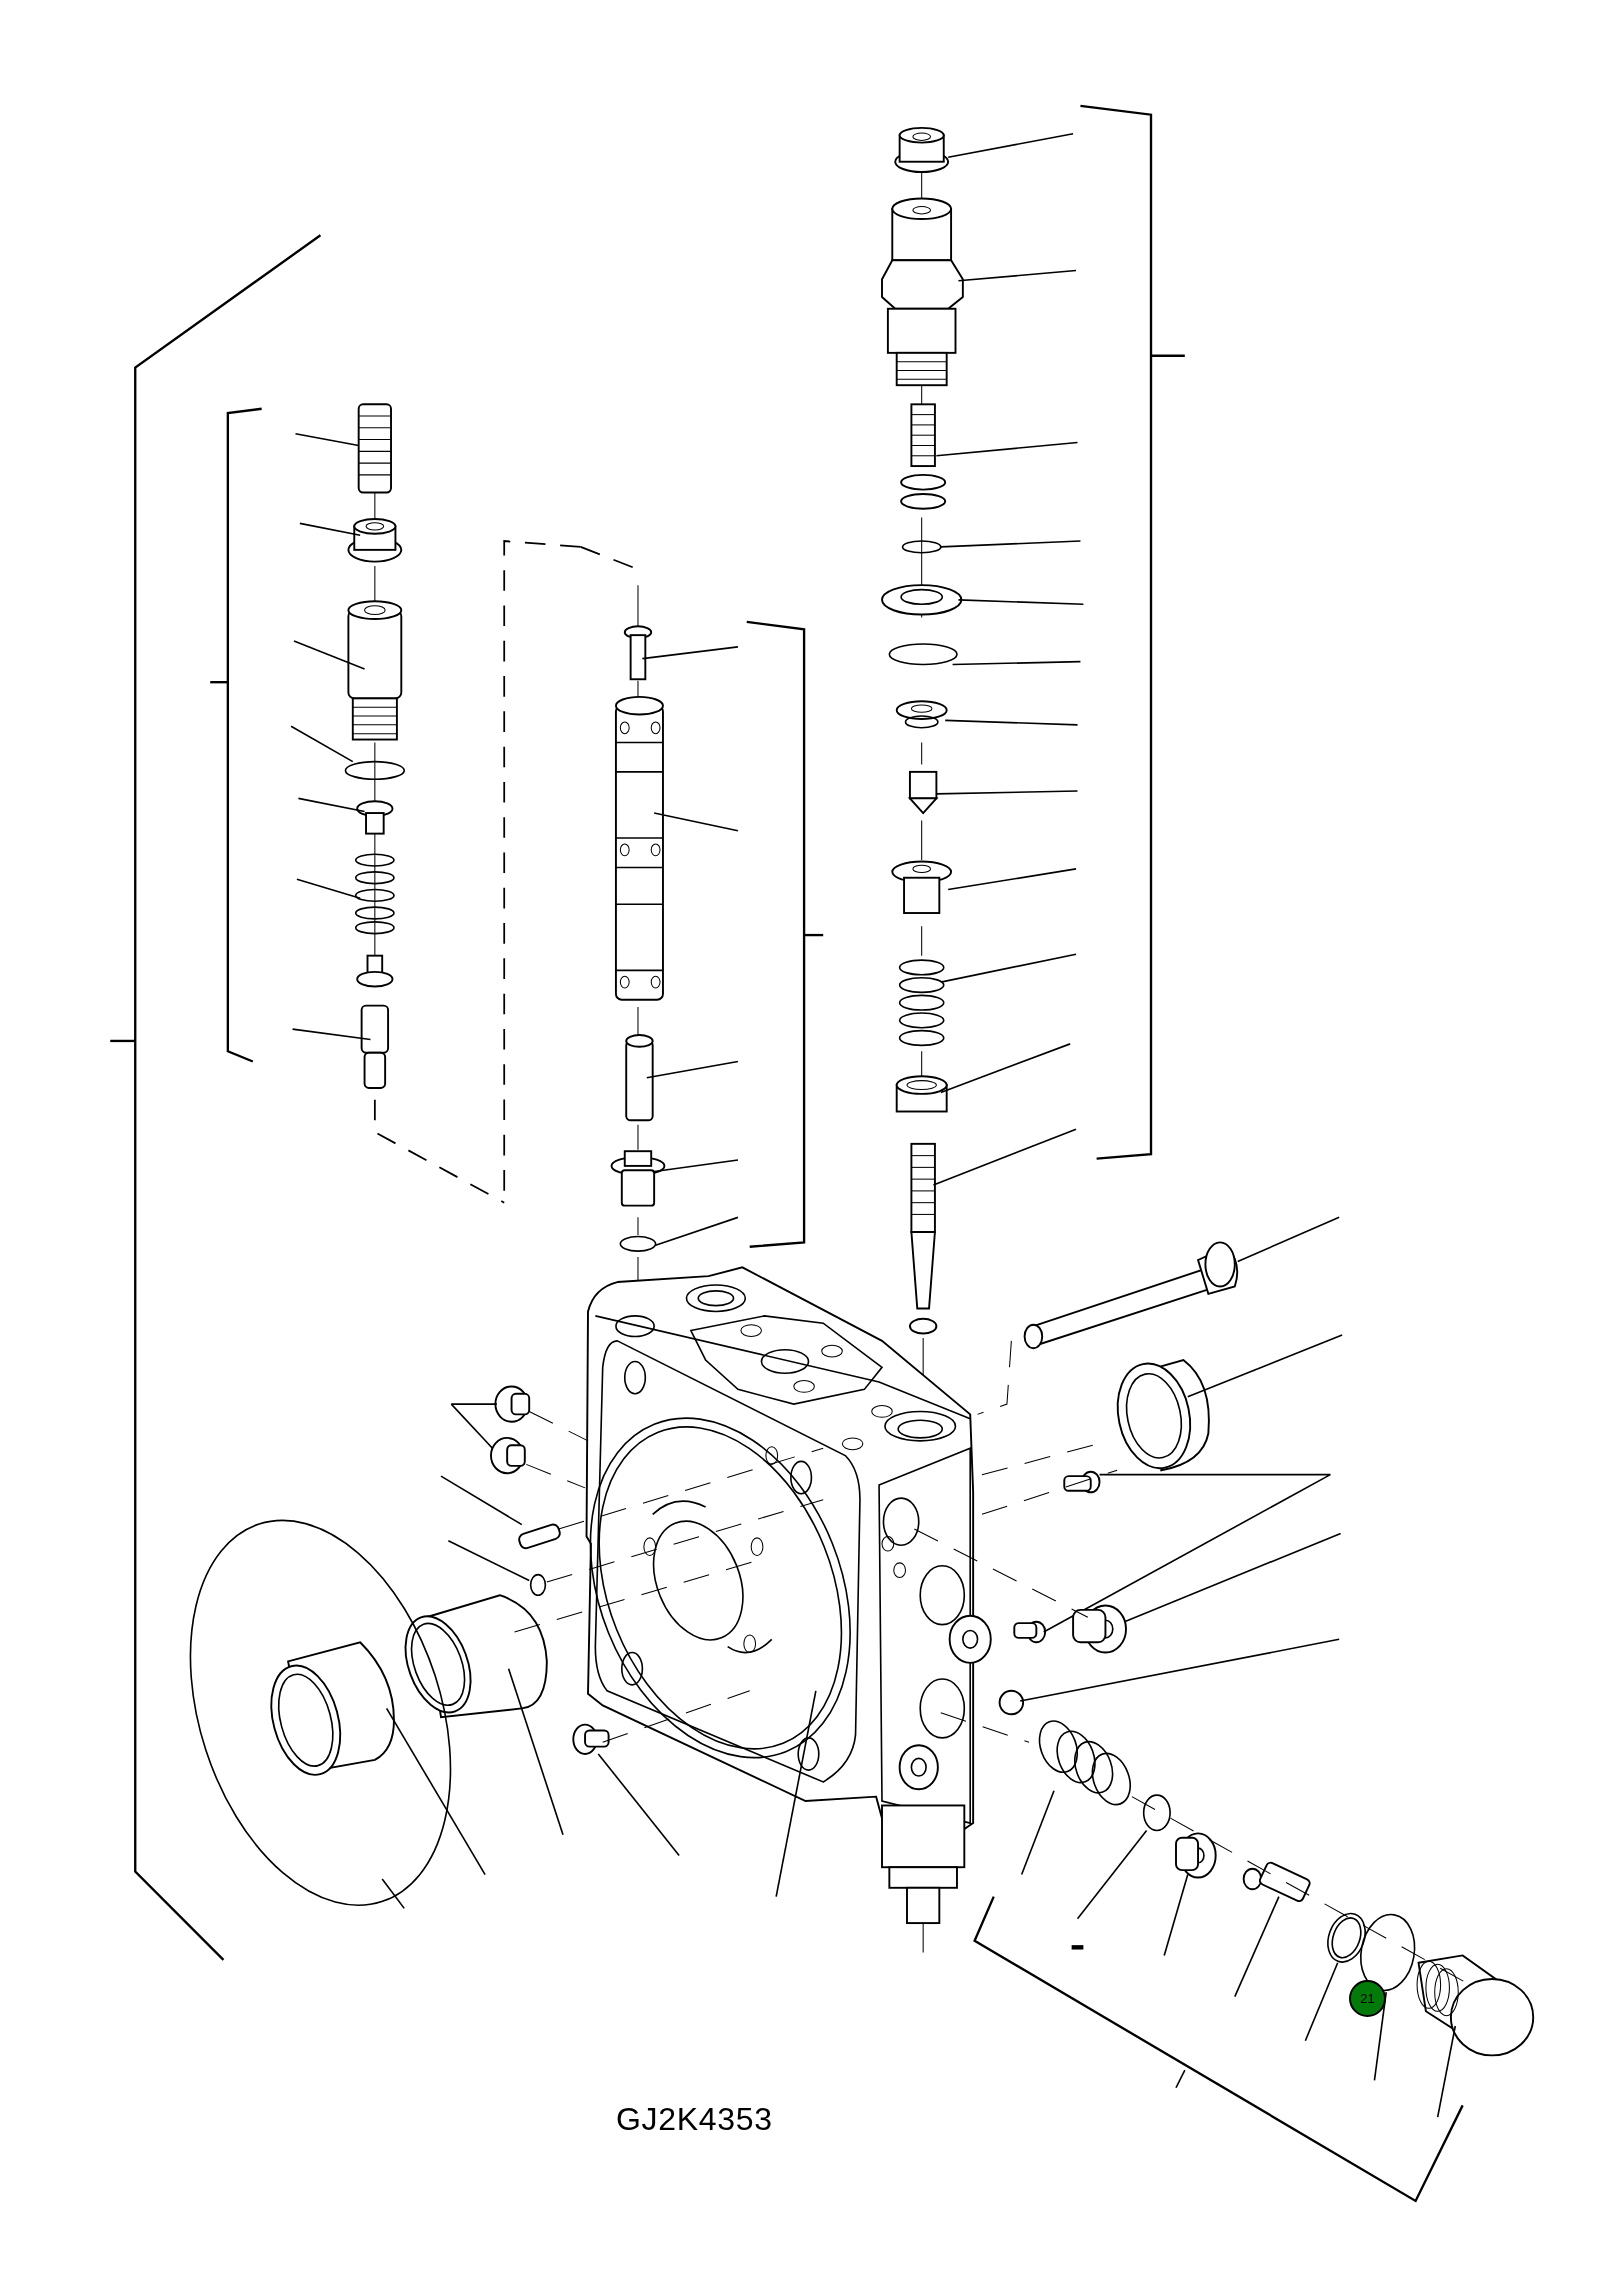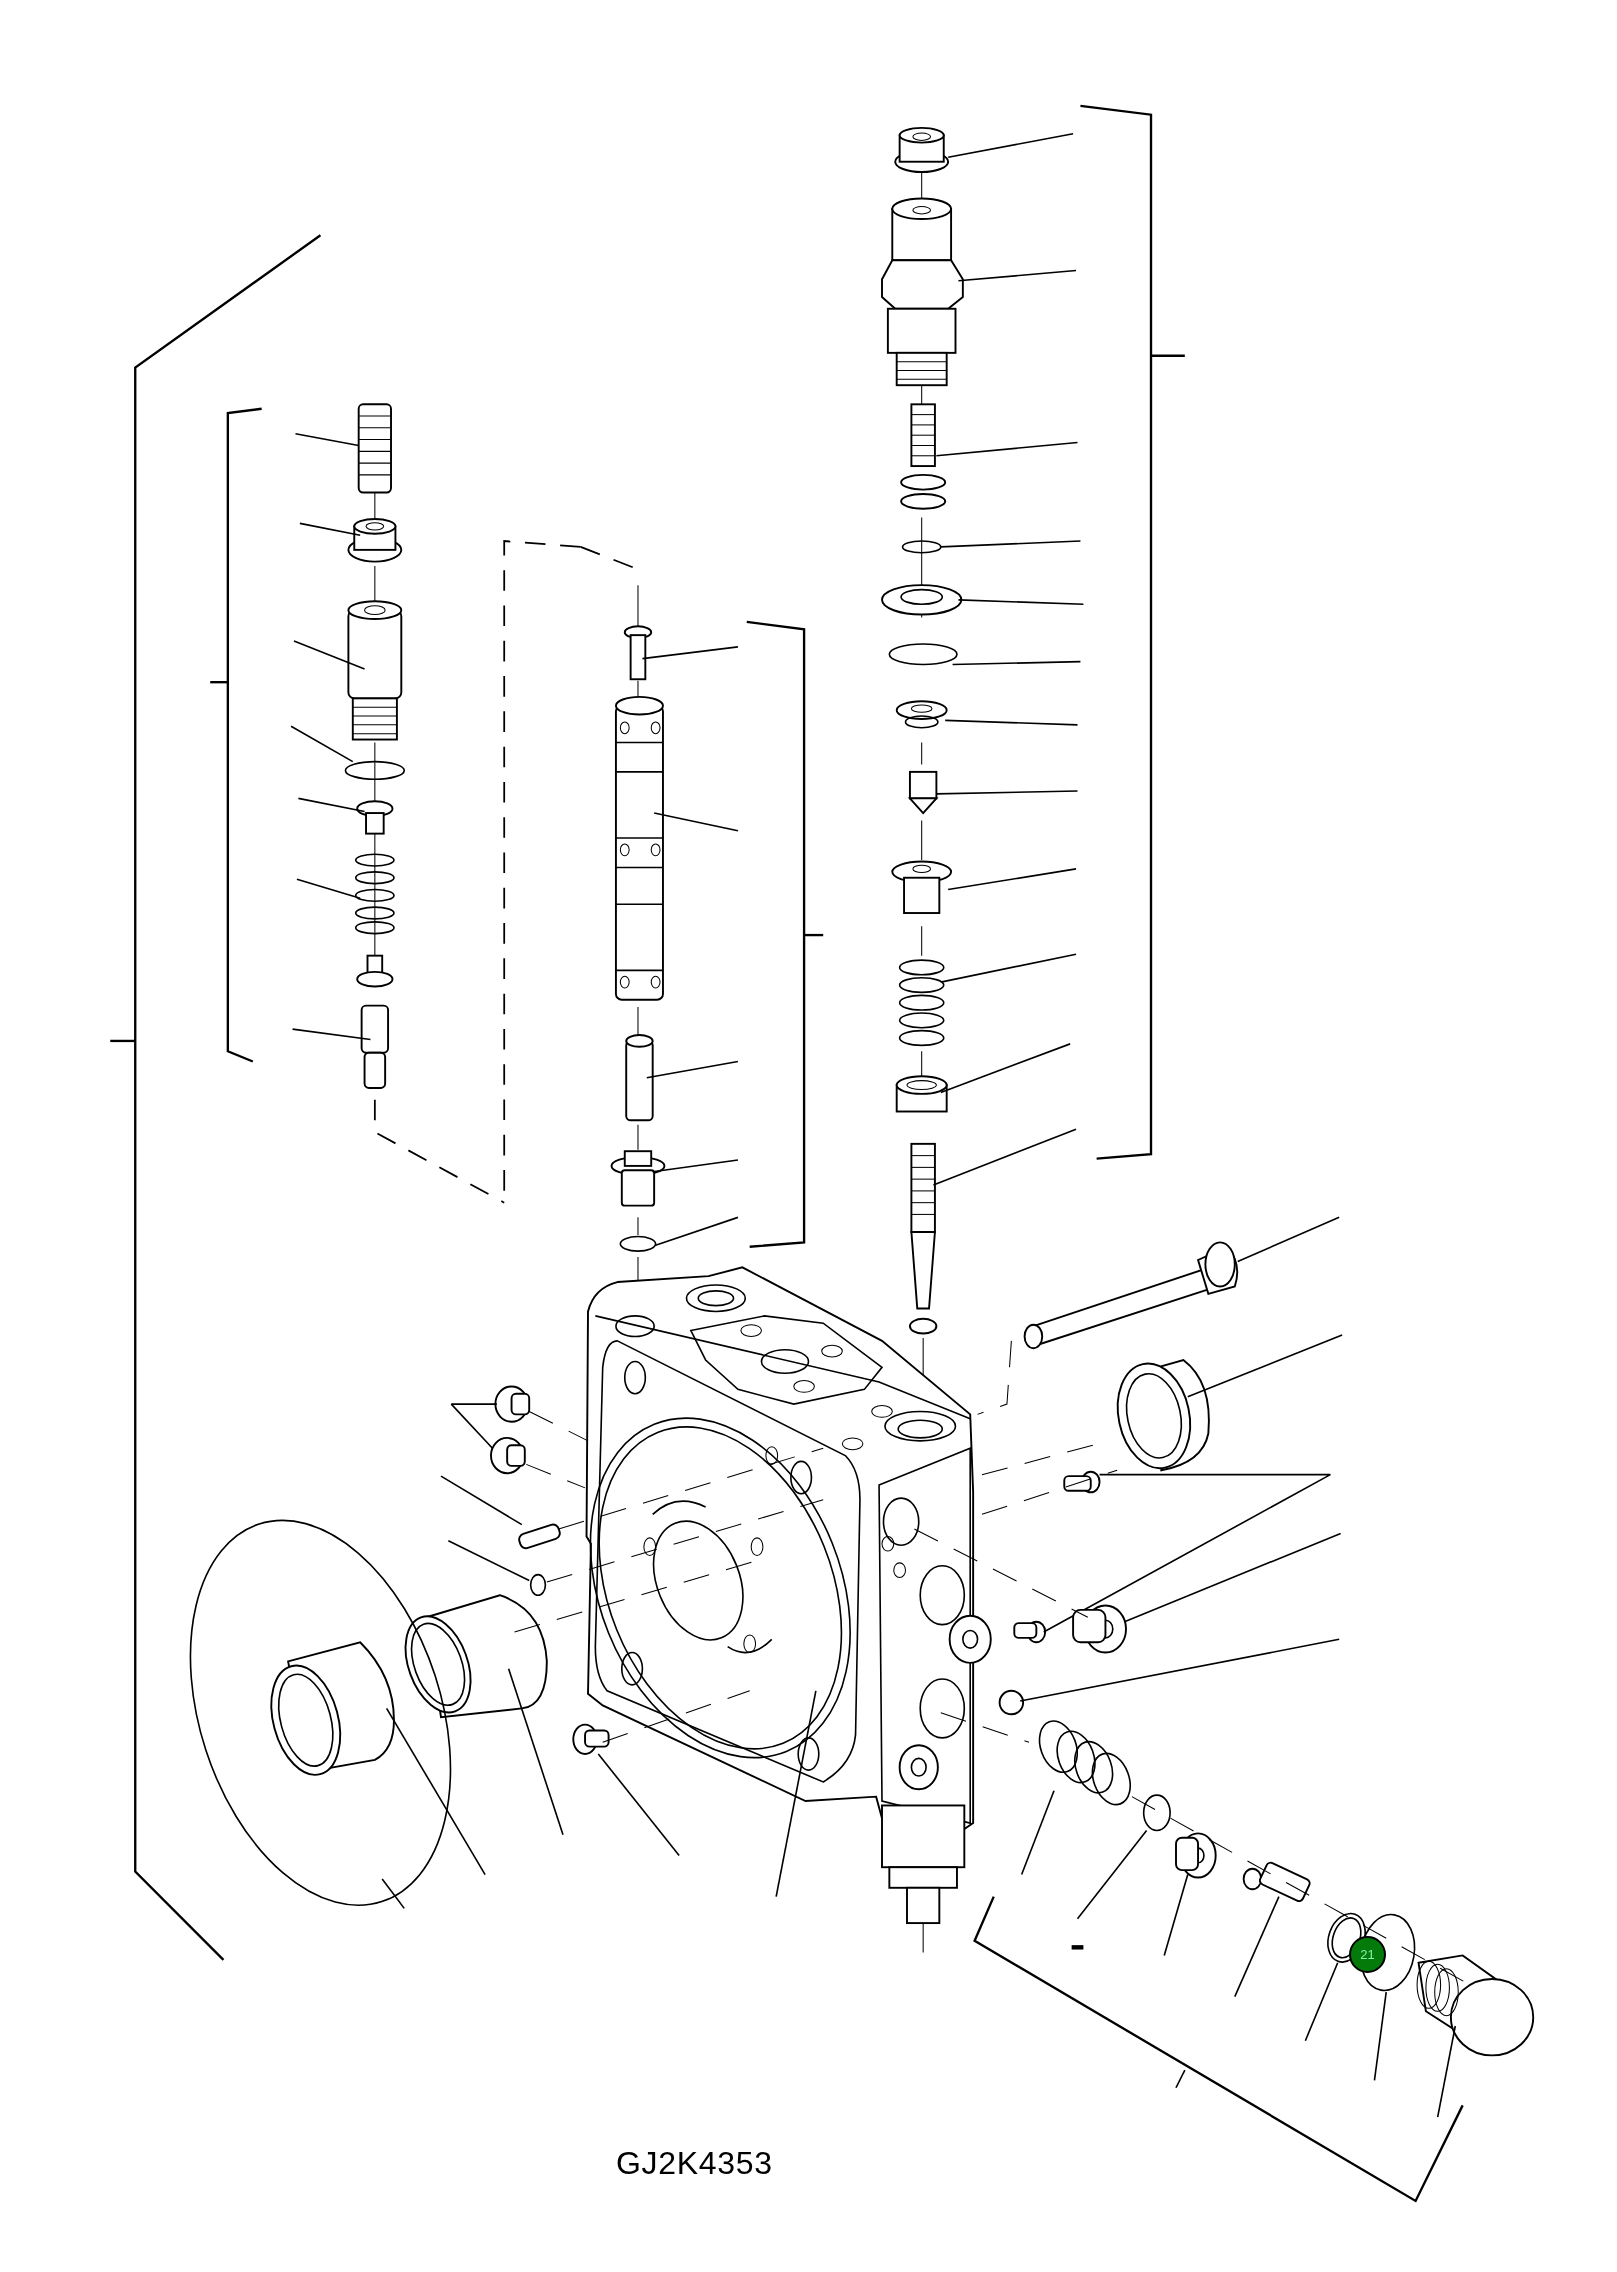--- a/index.html
+++ b/index.html
@@ -4,22 +4,22 @@
 <style>
   html, body { margin: 0; padding: 0; background: #ffffff; }
   body { width: 1617px; height: 2273px; position: relative; overflow: hidden; font-family: "Liberation Sans", sans-serif; }
   #diagram { position: absolute; left: 0; top: 0; width: 1617px; height: 2273px; }
   .ln { stroke: #000; stroke-width: 1.1; fill: none; }
   .lnb { stroke: #000; stroke-width: 1.6; fill: none; }
   .thin { stroke: #000; stroke-width: 0.7; fill: none; }
   .dash { stroke: #000; stroke-width: 1.2; fill: none; stroke-dasharray: 14 10; }
   .cdash { stroke: #000; stroke-width: 0.7; fill: none; stroke-dasharray: 18 12; }
   .part { stroke: #000; stroke-width: 1.3; fill: #fff; }
-  .drawing-code { position: absolute; left: 616px; top: 2101px; font-size: 32px; color: #000; letter-spacing: 0.7px; font-family: "Liberation Sans", sans-serif; margin-top: 44px; }
-  .callout-badge { position: absolute; left: 1349px; top: 1936px; width: 37px; height: 37px; border-radius: 50%; background: #047a0a; border: 2.8px solid #000; box-sizing: border-box; color: #86efac; font-size: 13px; display: flex; align-items: center; justify-content: center; font-family: "Liberation Sans", sans-serif; cursor: pointer; }
+  .drawing-code { position: absolute; left: 616px; top: 2101px; font-size: 32px; color: #000; letter-spacing: 0.7px; font-family: "Liberation Sans", sans-serif; }
+  .callout-badge { position: absolute; left: 1349px; top: 1980px; width: 37px; height: 37px; border-radius: 50%; background: #047a0a; border: 2.8px solid #000; box-sizing: border-box; color: #000000; font-size: 13px; display: flex; align-items: center; justify-content: center; font-family: "Liberation Sans", sans-serif; cursor: pointer; }
 </style>
 </head>
 <body>
 
 <svg id="diagram" viewBox="0 0 1100 1546" preserveAspectRatio="none" xmlns="http://www.w3.org/2000/svg">
 
   <g>
 
     <polyline class="lnb" points="218,160 92,250 92,1273 152,1333"></polyline>
     <line class="lnb" x1="75" y1="708" x2="92" y2="708"></line>

